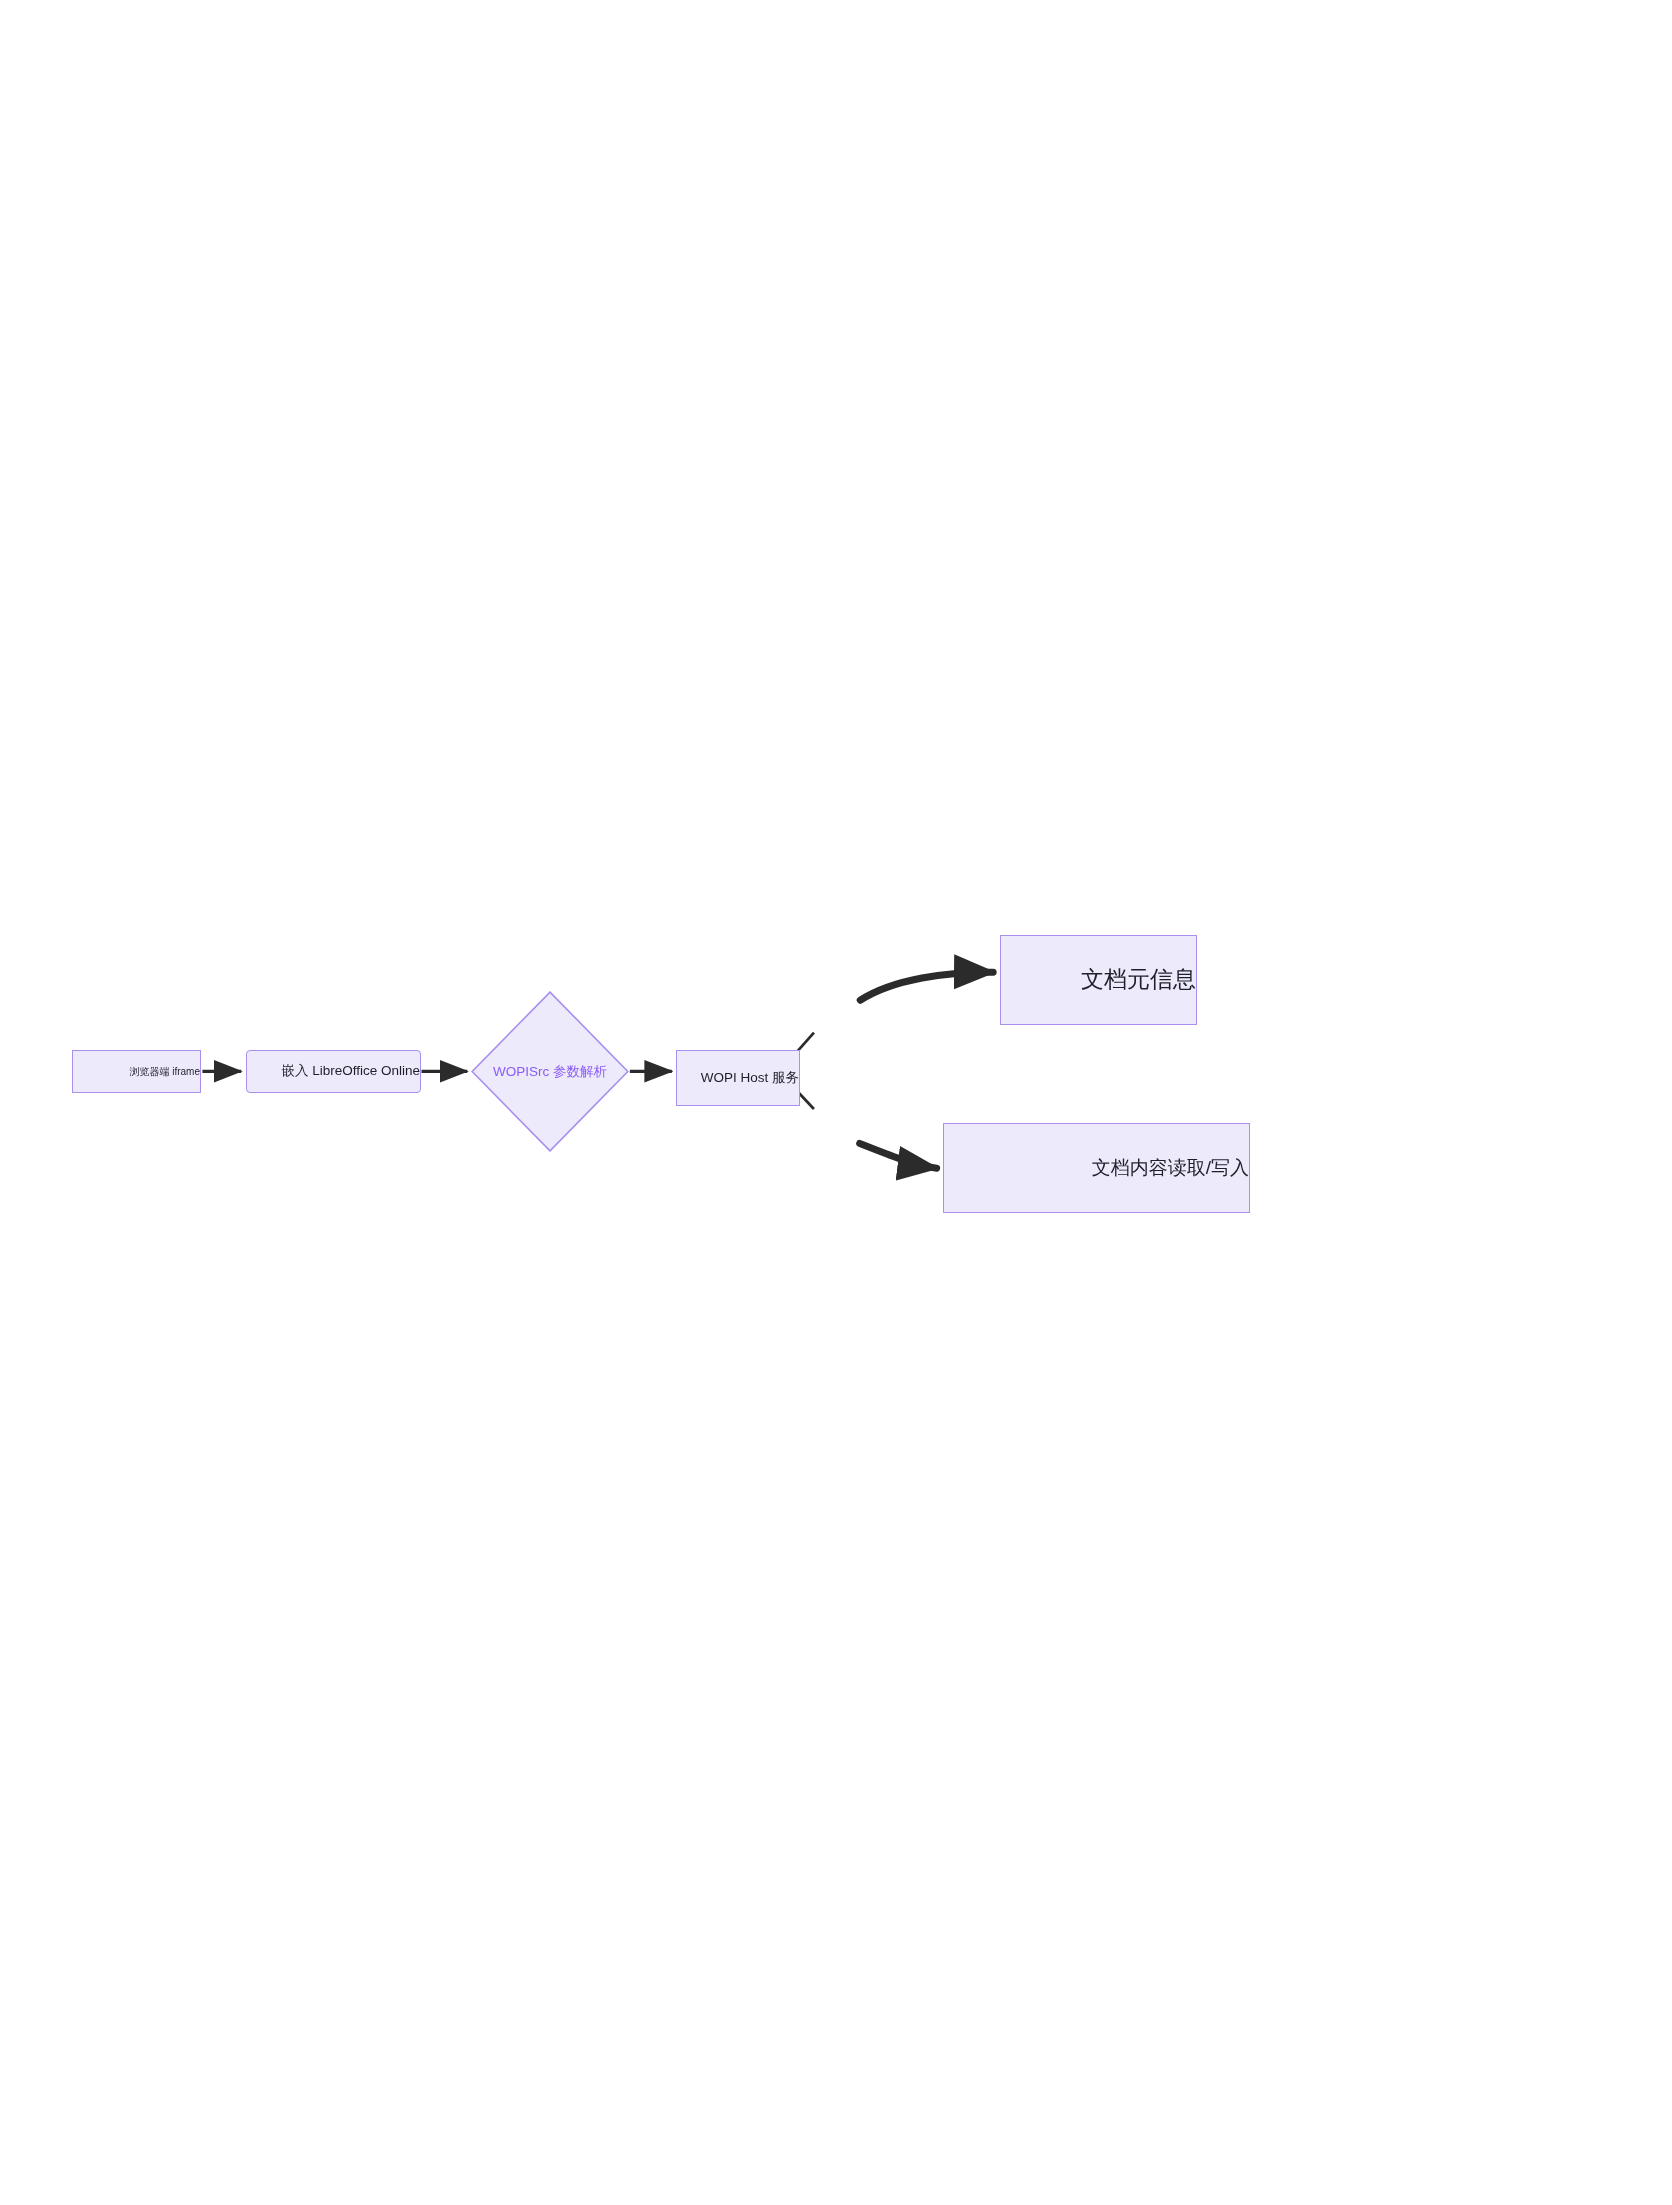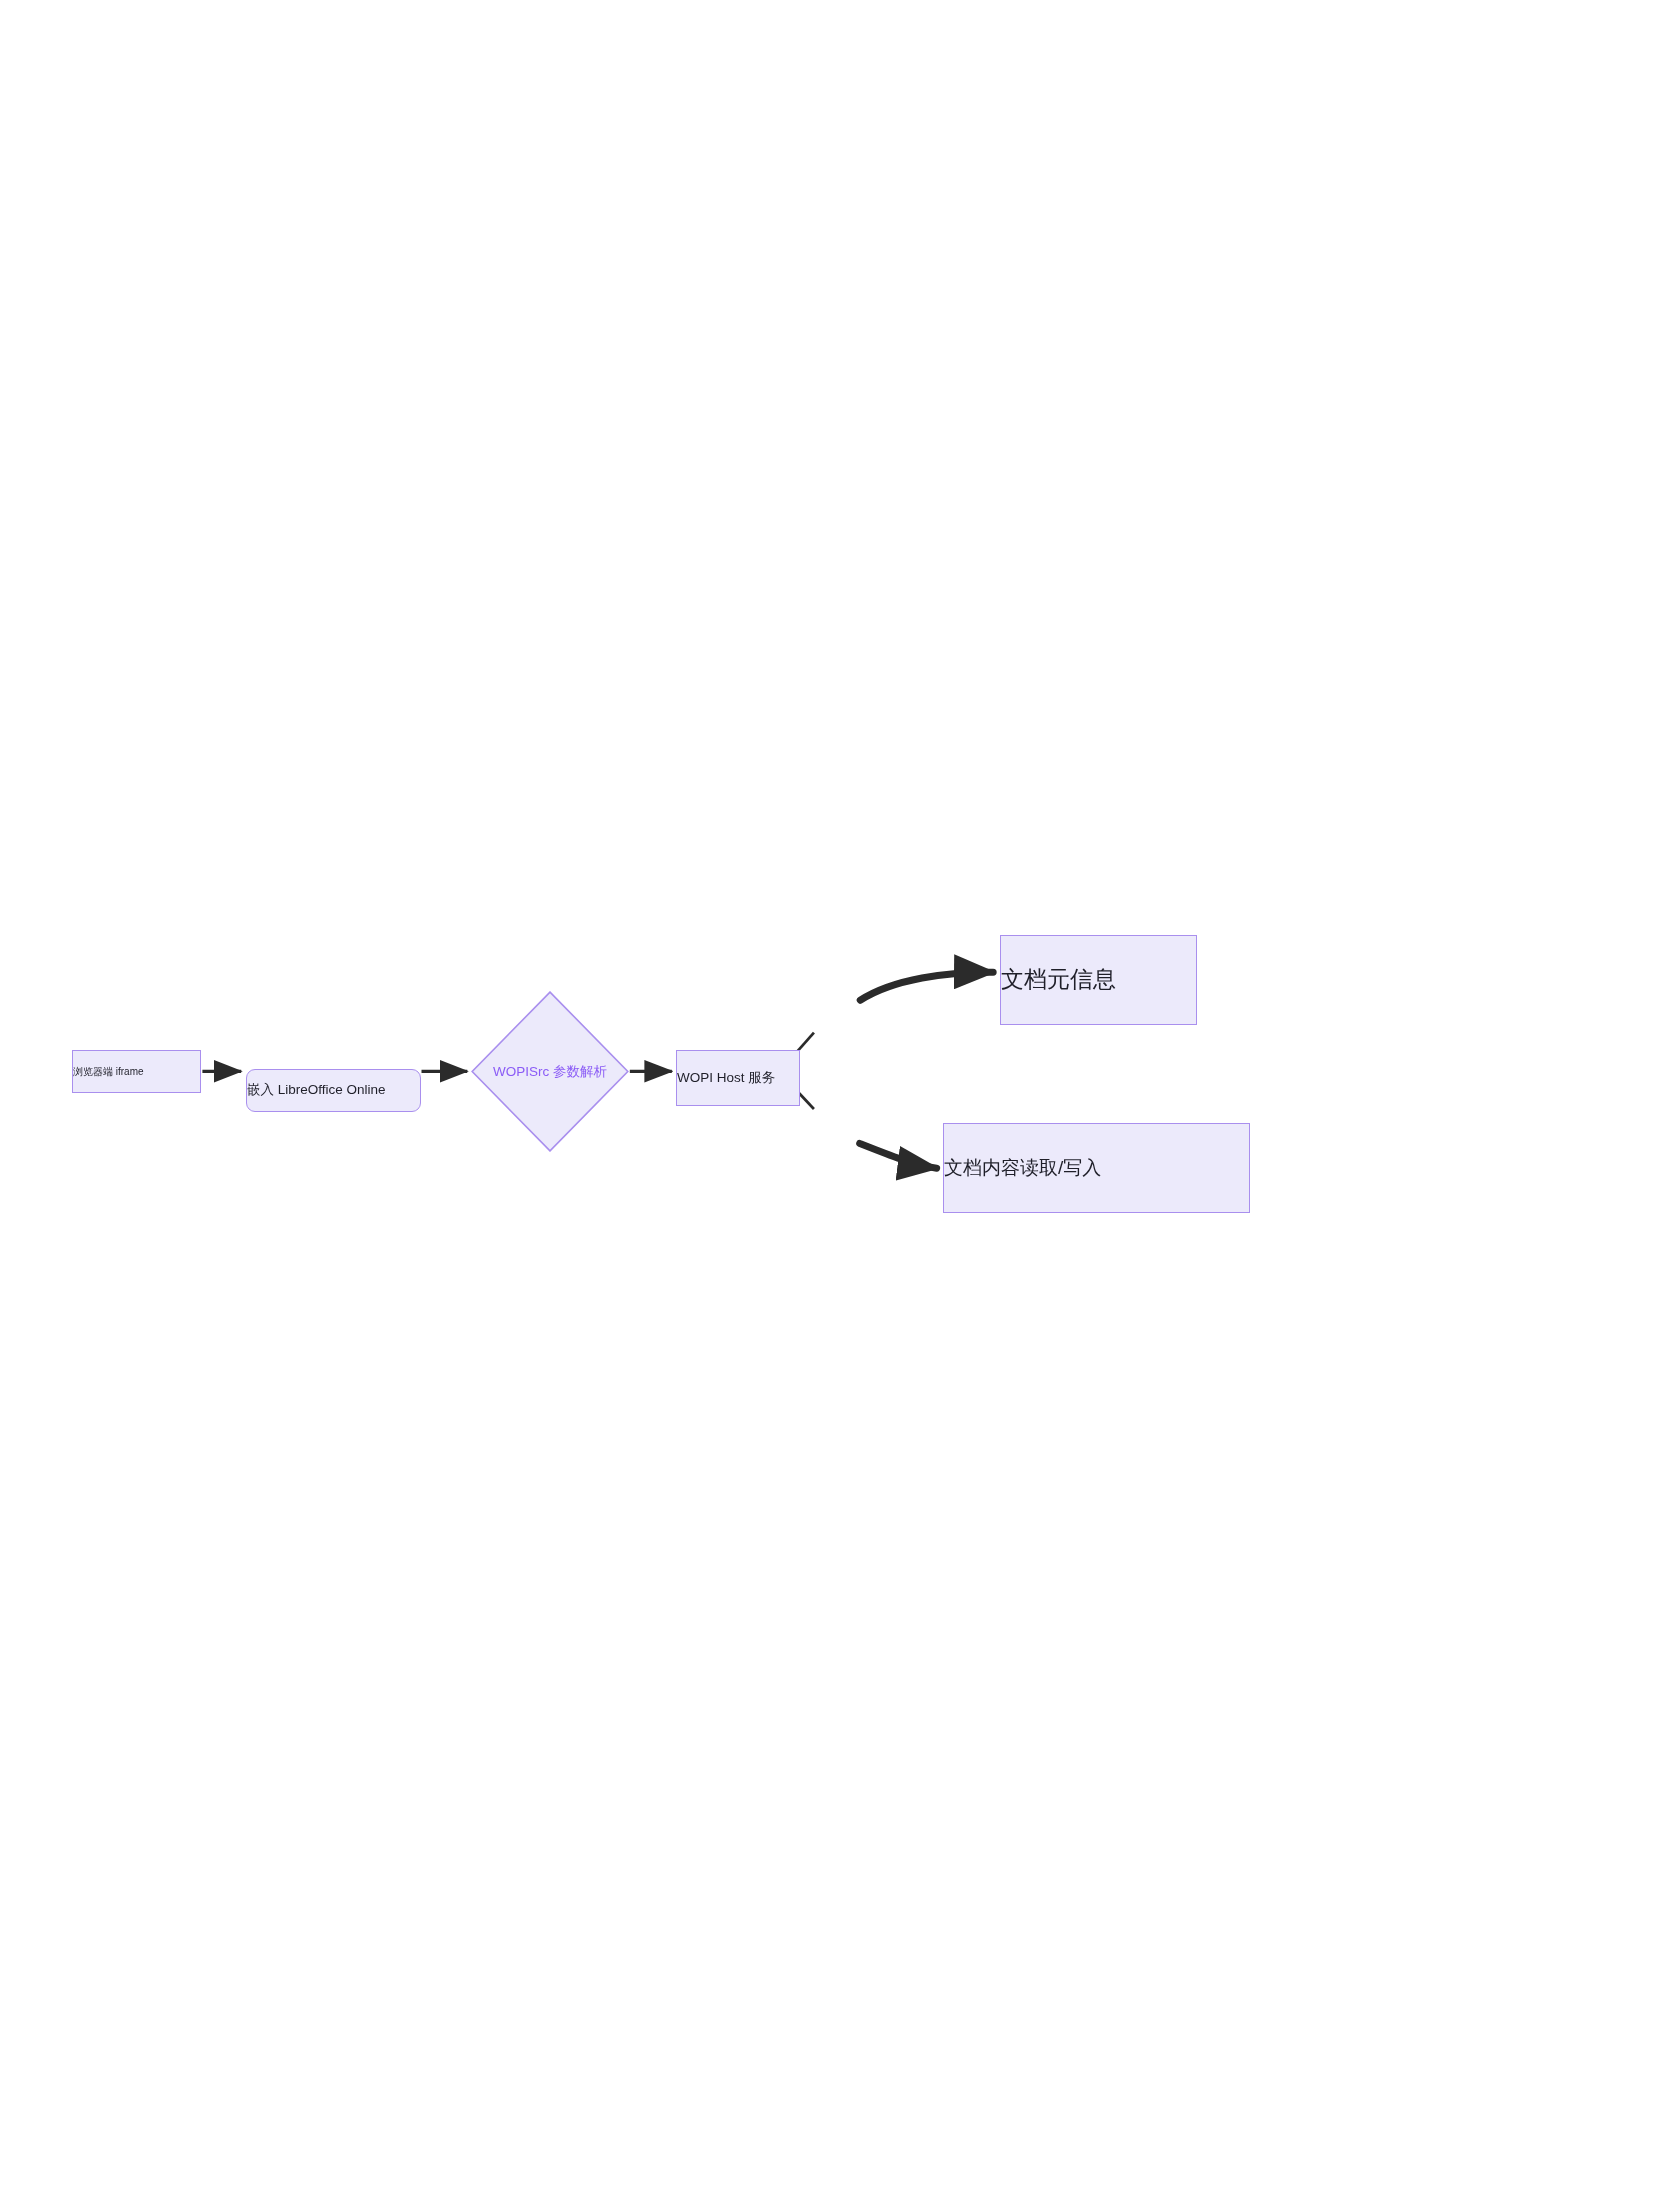--- a/index.html
+++ b/index.html
@@ -29,27 +29,27 @@
     height: 2205px;
     pointer-events: none;
   }
   .node {
     position: absolute;
     box-sizing: border-box;
     background: #ECEAFB;
     border: 1.6px solid #A98FEE;
     display: flex;
     align-items: center;
-    justify-content: flex-start;
+    justify-content: flex-end;
     color: #1f1f29;
     text-align: center;
     line-height: 1.2;
     white-space: nowrap;
   }
-  .node.rounded { border-radius: 9px; margin-top: 19px; }
+  .node.rounded { border-radius: 4px; }
   .node-label { display: block; }
 
   
   #node-browser-iframe {
     left: 72px; top: 1050px; width: 129px; height: 43px;
     font-size: 10px;
   }
   #node-embed-lool {
     left: 246px; top: 1050px; width: 175px; height: 43px;
     font-size: 13.5px;

